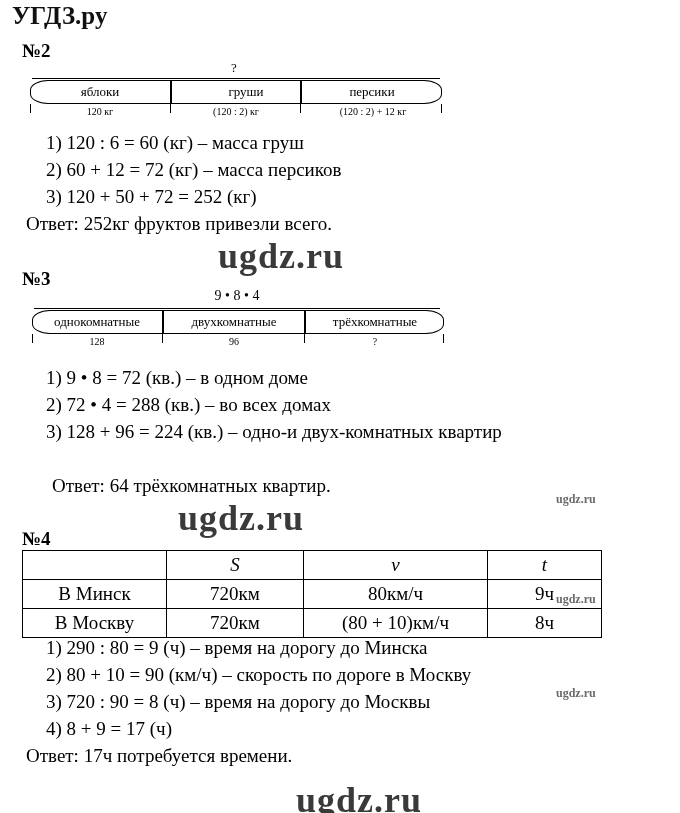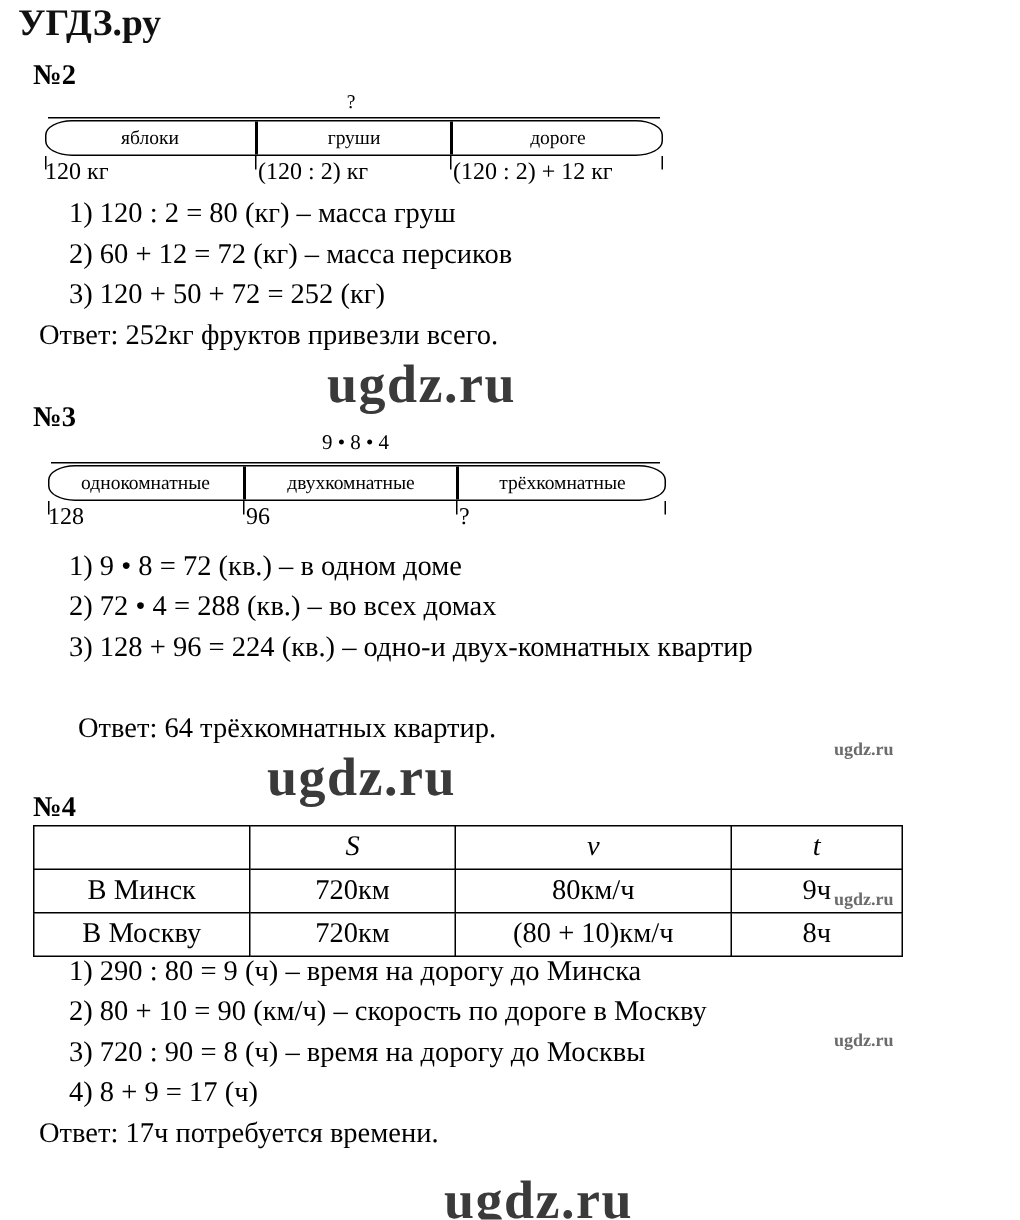--- a/index.html
+++ b/index.html
@@ -103,21 +103,22 @@
     background: #000;
   }
   .tick {
     position: absolute;
     width: 1.4px;
     height: 9px;
     background: #000;
   }
   .underlabel {
     position: absolute;
-    font-size: 16px;
+    font-size: 10px;
+    text-align: center;
     white-space: nowrap;
   }
   .brace-line {
     position: absolute;
     height: 1.4px;
     background: #000;
   }
 
   
   .tbl {
@@ -150,34 +151,34 @@
 
   <div class="scheme" style="left:22px; top:62px; width:430px; height:68px;">
     <div class="qmark" style="left:192px; top:-2px;">?</div>
     <div class="brace-line" style="left:10px; top:16px; width:408px;"></div>
 
     <div class="scheme-bar" style="left:8px; top:18px; width:412px;"></div>
     <div class="scheme-div" style="left:148px; top:19px;"></div>
     <div class="scheme-div" style="left:278px; top:19px;"></div>
 
     <div class="scheme-cell" style="left:8px; top:18px; width:140px;">яблоки</div>
-    <div class="scheme-cell" style="left:150px; top:18px; width:128px;">груши</div>
-    <div class="scheme-cell" style="left:280px; top:18px; width:140px;">дороге</div>
+    <div class="scheme-cell" style="left:150px; top:18px; width:128px;padding-left:10px;">груши</div>
+    <div class="scheme-cell" style="left:280px; top:18px; width:140px;">персики</div>
 
     <div class="tick" style="left:8px; top:42px;"></div>
     <div class="tick" style="left:148px; top:42px;"></div>
     <div class="tick" style="left:278px; top:42px;"></div>
     <div class="tick" style="left:419px; top:42px;"></div>
 
     <div class="underlabel" style="left:8px; top:44px; width:140px;">120 кг</div>
     <div class="underlabel" style="left:150px; top:44px; width:128px;">(120 : 2) кг</div>
     <div class="underlabel" style="left:280px; top:44px; width:142px;">(120 : 2) + 12 кг</div>
   </div>
 
-  <div class="line" style="left:46px; top:132px;">1)  120 : 2 = 80 (кг) – масса груш</div>
+  <div class="line" style="left:46px; top:132px;">1)  120 : 6 = 60 (кг) – масса груш</div>
   <div class="line" style="left:46px; top:159px;">2)  60 + 12 = 72 (кг) – масса персиков</div>
   <div class="line" style="left:46px; top:186px;">3)  120 + 50 + 72 = 252 (кг)</div>
   <div class="answer" style="left:26px; top:213px;">Ответ: 252кг фруктов привезли всего.</div>
 
   <div class="wm wm-big" style="left:218px; top:235px;">ugdz.ru</div>
 
   <div class="task-num" style="left:22px; top:268px;">№3</div>
 
   <div class="scheme" style="left:22px; top:288px; width:440px; height:70px;">
     <div class="top-expr" style="left:175px; top:0px; width:80px;">9 • 8 • 4</div>

